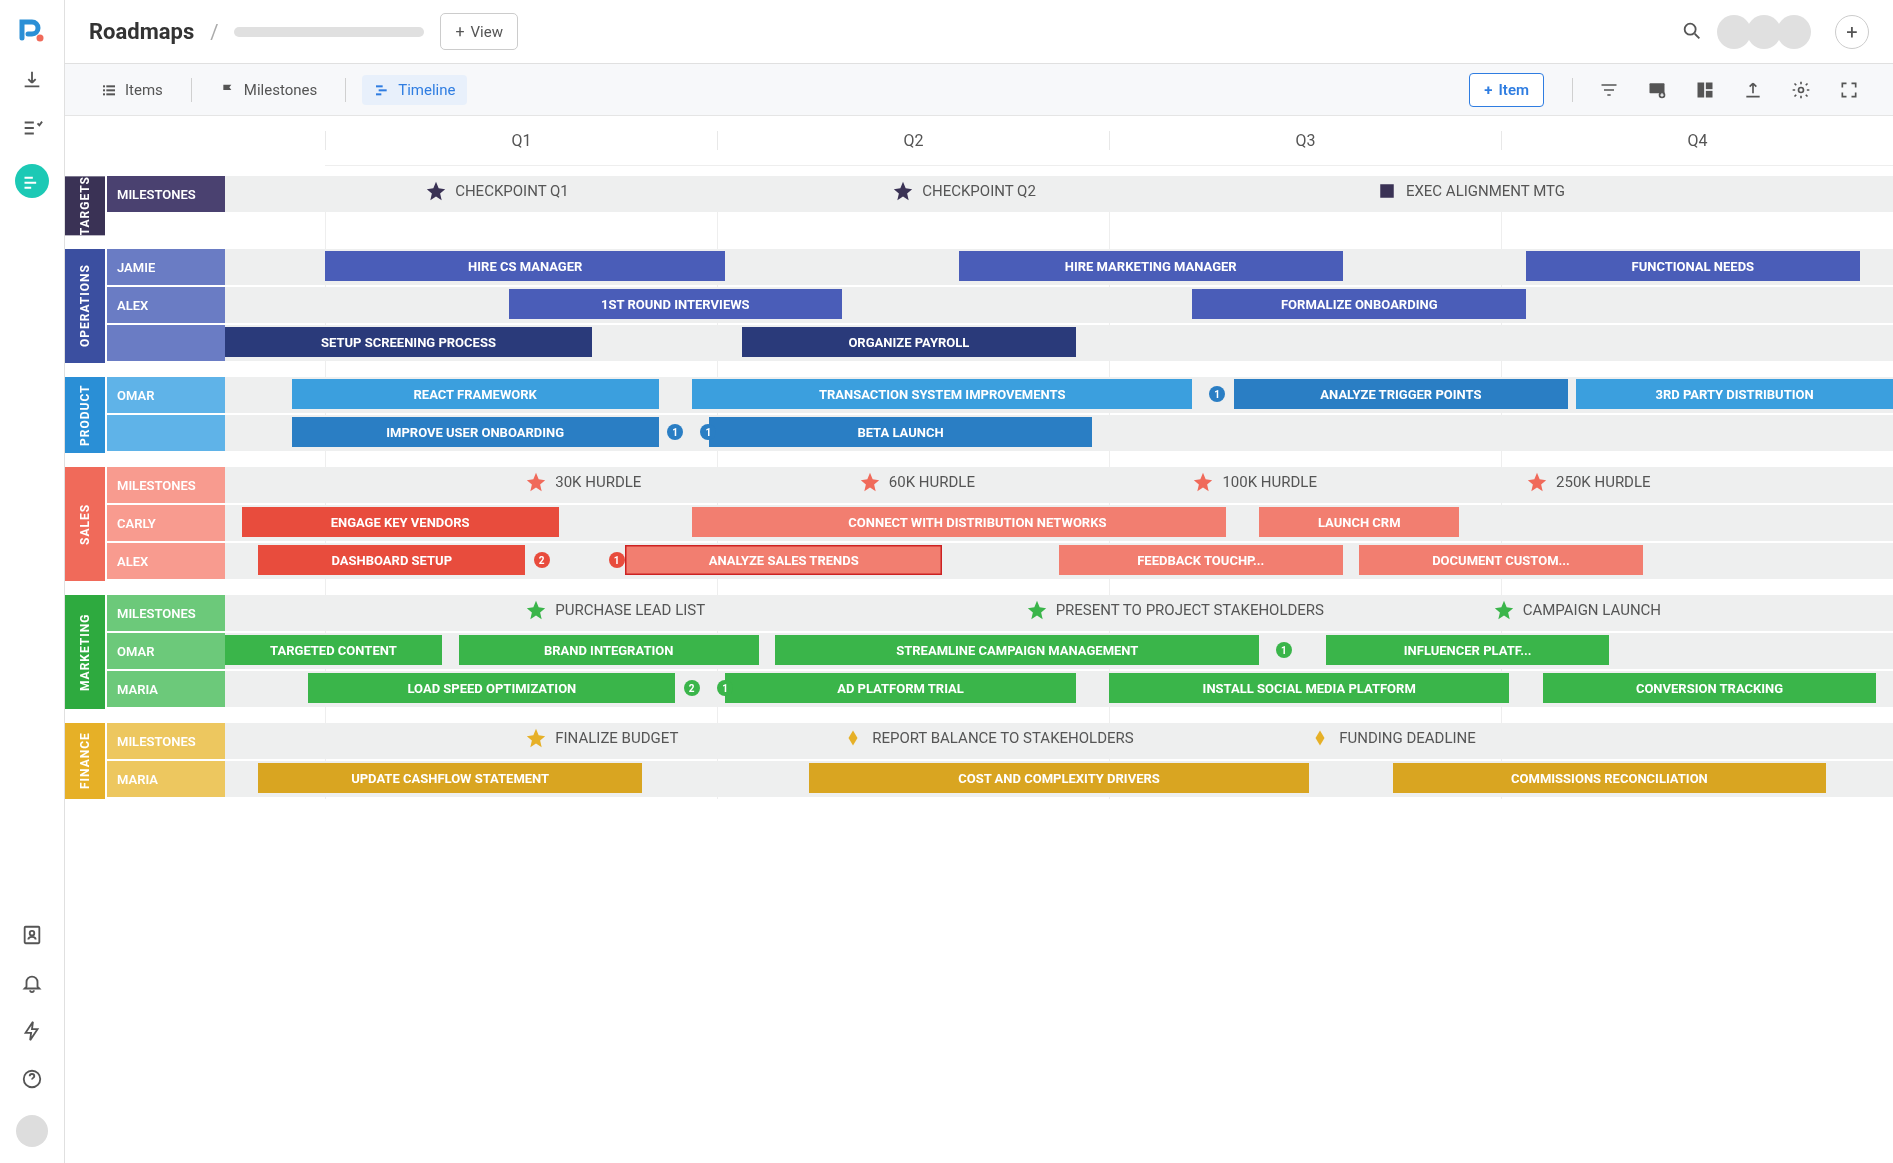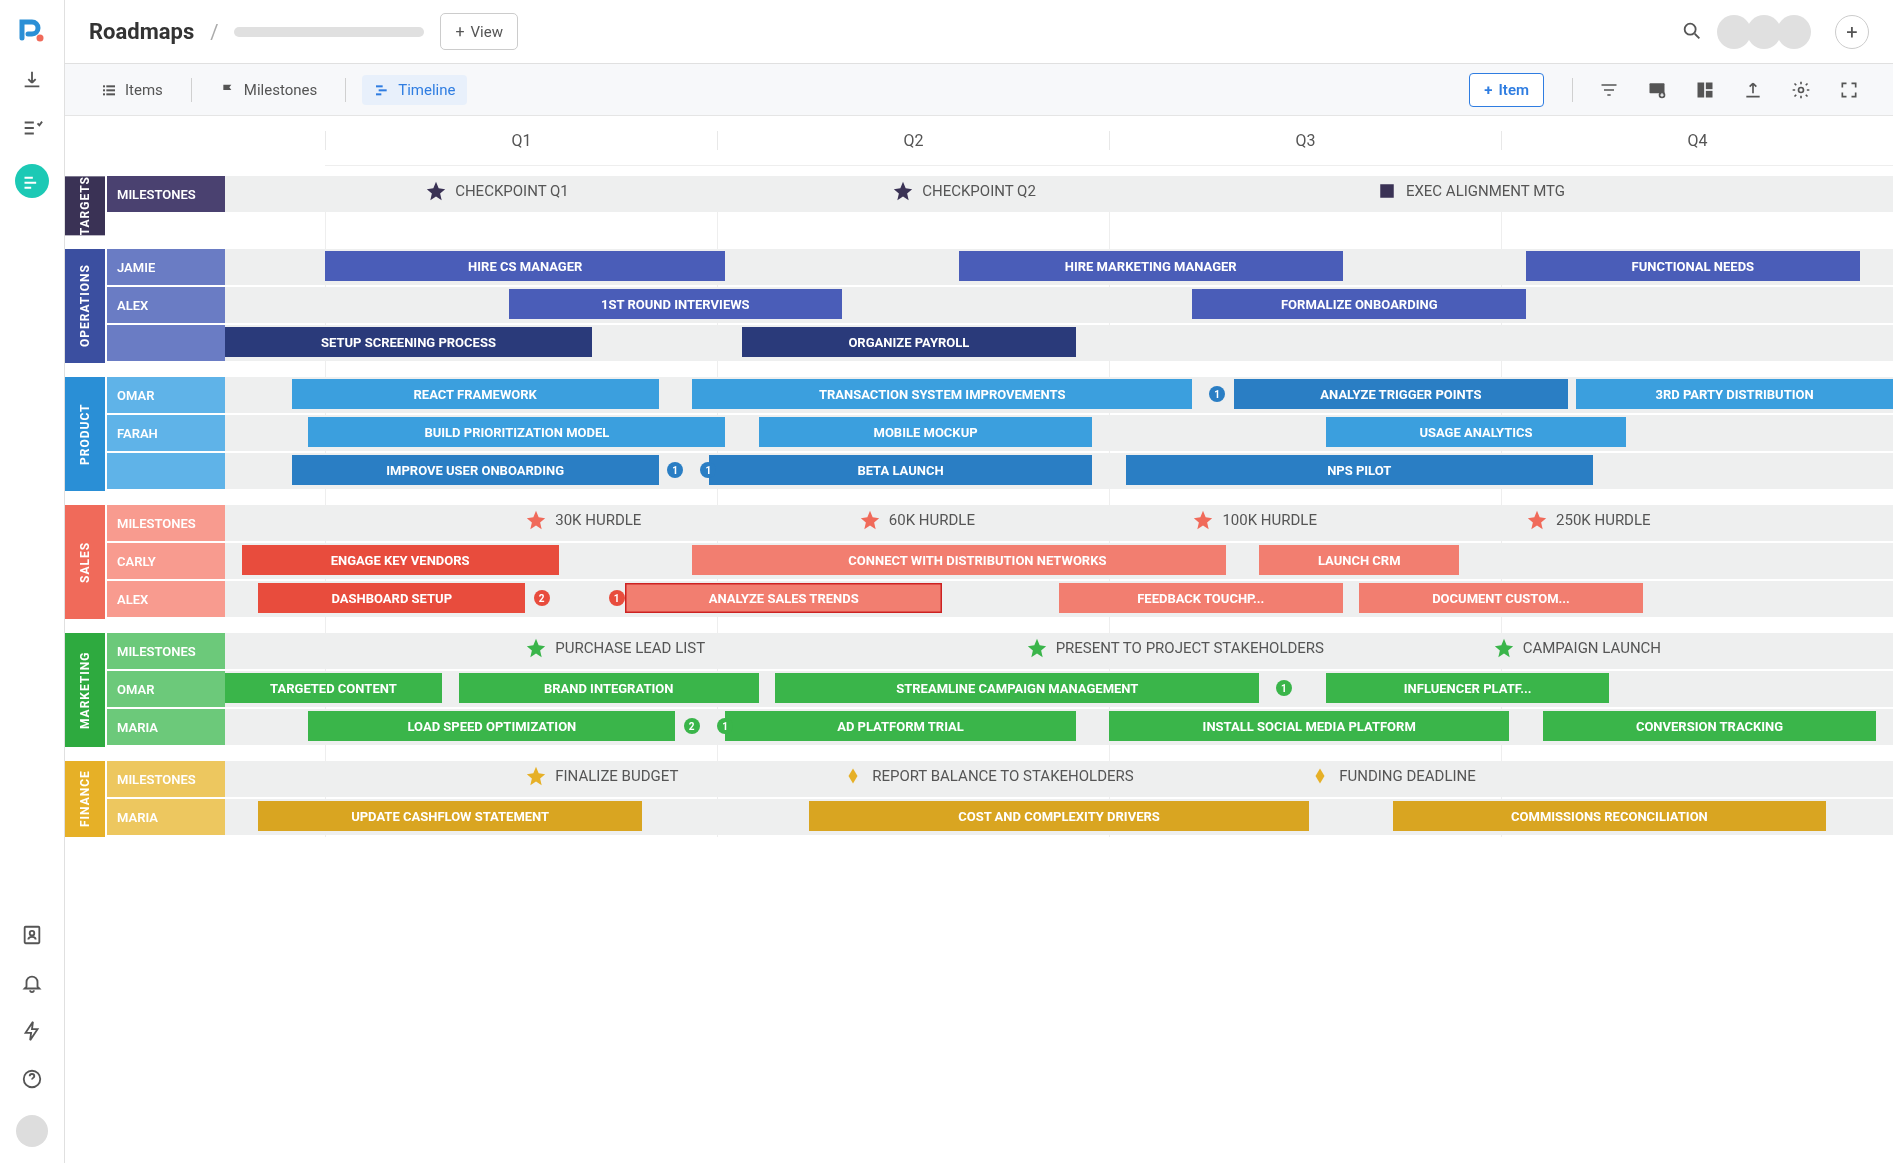--- a/index.html
+++ b/index.html
@@ -297,33 +297,24 @@
                 <div class="lane-label l-product">OMAR</div>
                 <div class="lane-track">
                   <div class="bar b-product" style="left: 4%; width: 22%;">REACT FRAMEWORK</div>
                   <div class="bar b-product" style="left: 28%; width: 30%;">TRANSACTION SYSTEM IMPROVEMENTS</div>
                   <div class="bar b-product2" style="left: 60.5%; width: 20%;">ANALYZE TRIGGER POINTS</div>
                   <div class="bar b-product" style="left: 81%; width: 19%;">3RD PARTY DISTRIBUTION</div>
                   <div class="badge" style="left: 59%; background: rgb(42, 126, 196);">1</div>
                 </div>
               </div>
               <div class="lane-row">
-                <div class="lane-label l-product" style="align-self: stretch;">FARAH</div>
-                <div class="lane-track">
-                  <div class="bar b-product" style="left: 5%; width: 25%;">BUILD PRIORITIZATION MODEL</div>
-                  <div class="bar b-product" style="left: 32%; width: 20%;">MOBILE MOCKUP</div>
-                  <div class="bar b-product" style="left: 66%; width: 18%;">USAGE ANALYTICS</div>
-                </div>
-              </div>
-              <div class="lane-row">
                 <div class="lane-label l-product" style="visibility: visible; align-self: stretch;"></div>
                 <div class="lane-track">
                   <div class="bar b-product2" style="left: 4%; width: 22%;">IMPROVE USER ONBOARDING</div>
                   <div class="bar b-product2" style="left: 29%; width: 23%;">BETA LAUNCH</div>
-                  <div class="bar b-product2" style="left: 54%; width: 28%;">NPS PILOT</div>
                   <div class="badge" style="left: 26.5%; background: rgb(42, 126, 196);">1</div>
                   <div class="badge" style="left: 28.5%; background: rgb(42, 126, 196);">1</div>
                 </div>
               </div>
             </div>
           </div>
           <div class="lane-group" style="margin-top: 14px;">
             <div class="group-label g-sales">SALES</div>
             <div class="lanes-col">
               <div class="lane-row">

